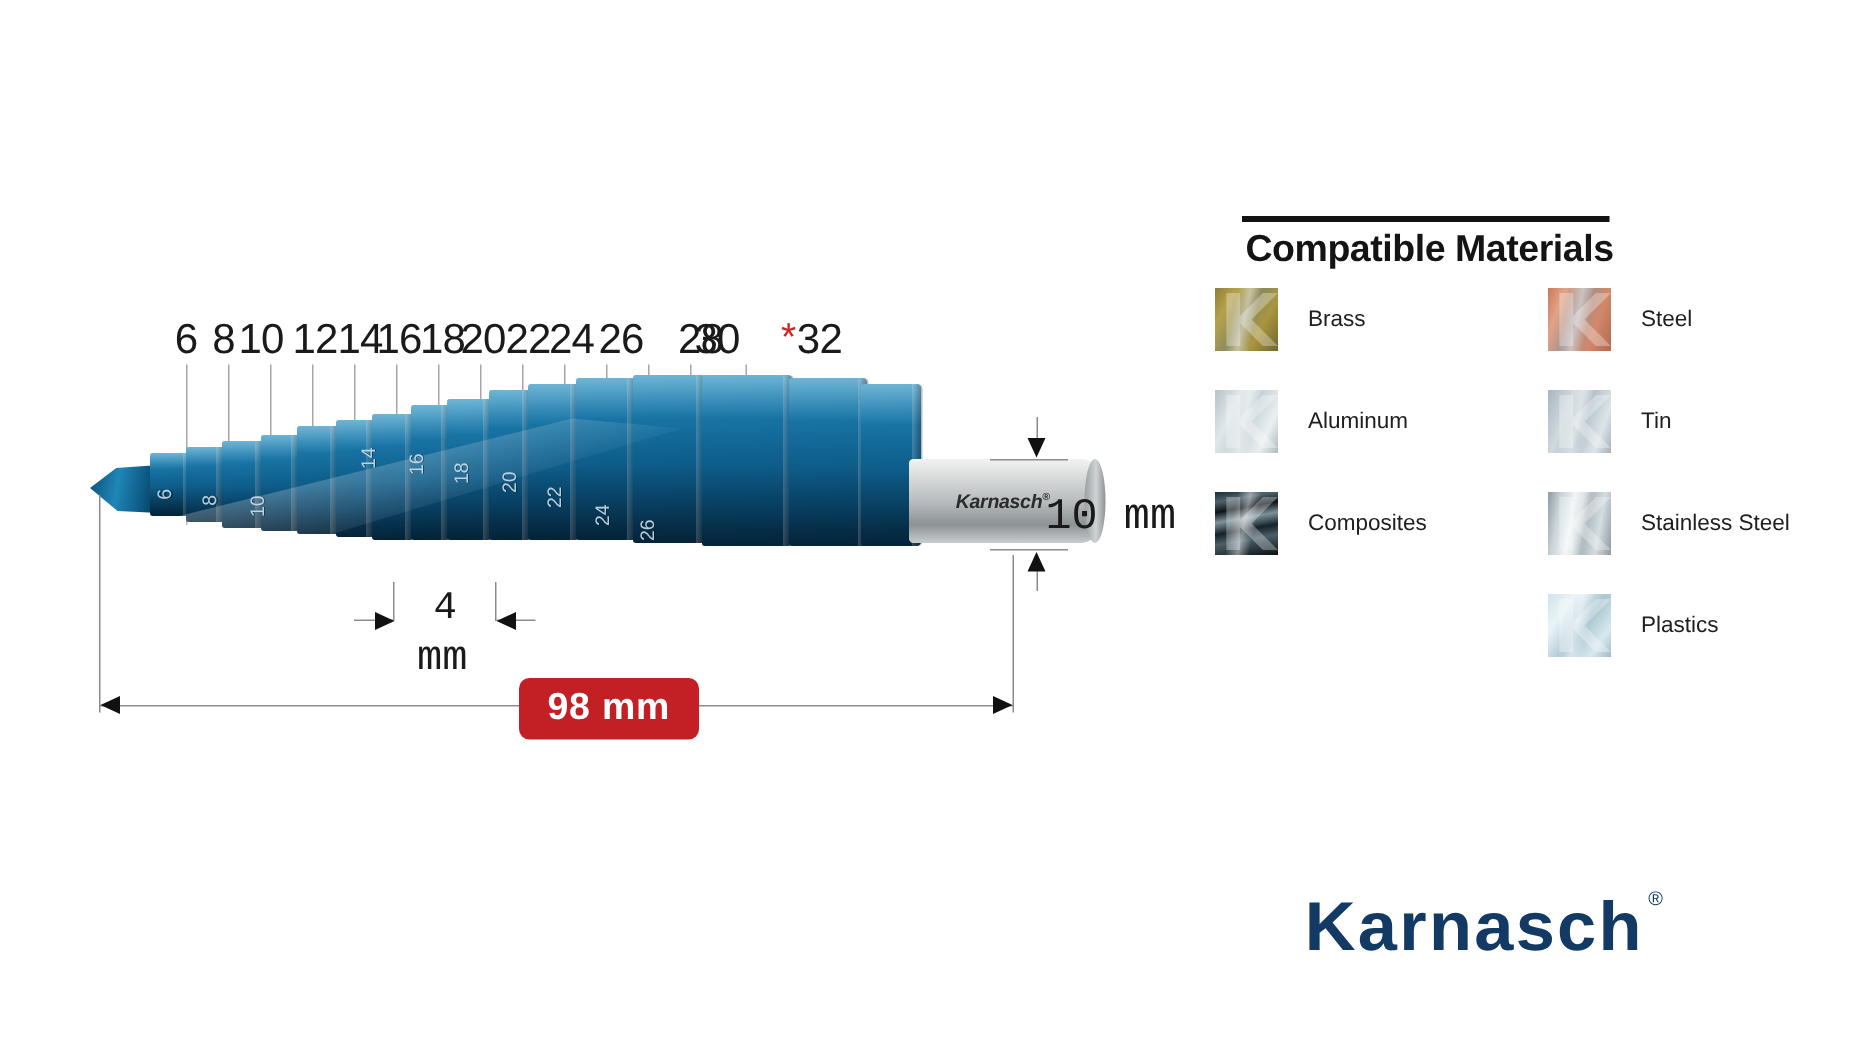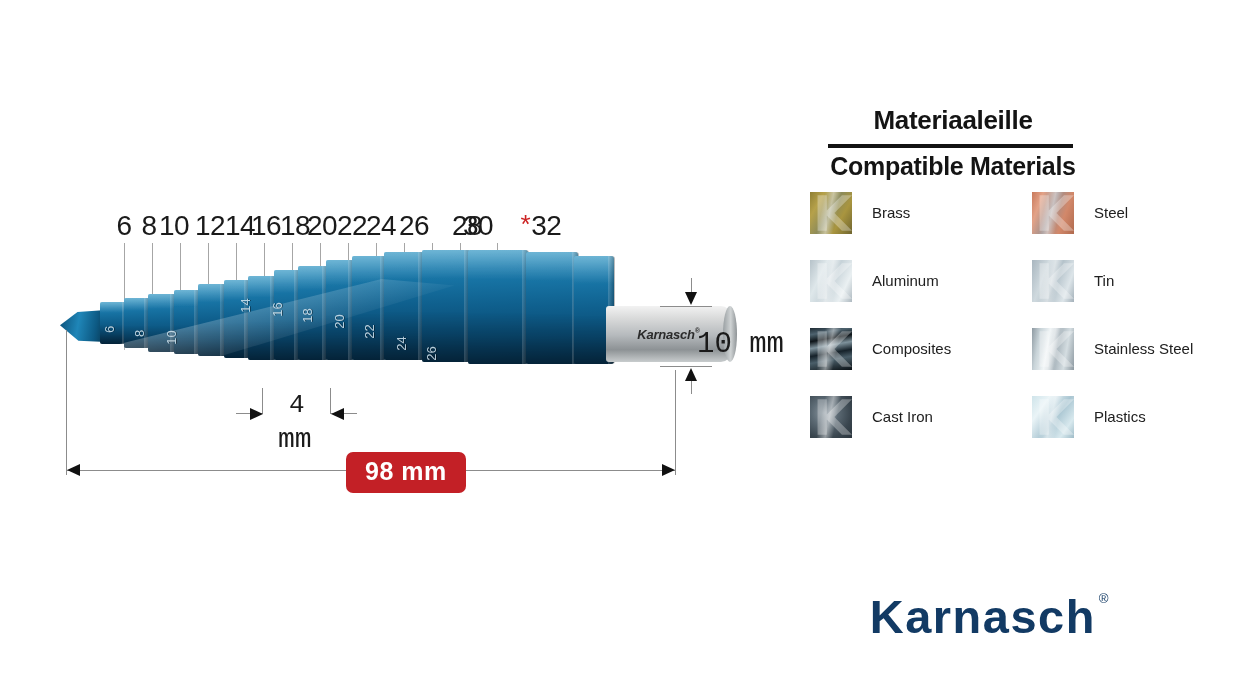--- a/index.html
+++ b/index.html
@@ -298,21 +298,20 @@
 
   <div class="dim-line" style="left:66px;top:330px;width:1px;height:145px;"></div>
   <div class="dim-line" style="left:675px;top:370px;width:1px;height:105px;"></div>
   <div class="dim-line" style="left:66px;top:470px;width:610px;height:1px;"></div>
   <div class="arrow-l" style="left:67px;top:464px;"></div>
   <div class="arrow-r" style="left:662px;top:464px;"></div>
   <div class="badge-98">98 mm</div>
 </div>
 
 <div id="materials-panel">
-  <div class="mat-title">Materiaaleille</div>
   <div class="mat-divider"></div>
   <div class="mat-subtitle">Compatible Materials</div>
 
   <div class="mat-grid">
     <div class="mat-col left" id="mat-col-0">
         <div class="mat-item">
           <div class="swatch" style="background: linear-gradient(120deg, rgb(143, 127, 51) 0%, rgb(182, 161, 74) 22%, rgb(139, 138, 90) 48%, rgb(169, 149, 63) 70%, rgb(111, 101, 48) 100%);">
             <div class="k"><svg viewBox="0 0 100 100" preserveAspectRatio="none" width="100%" height="100%">
                 <path d="M18 8 L40 8 L40 44 L76 8 L100 8 L58 50 L100 92 L76 92 L40 56 L40 92 L18 92 Z" fill="#ffffff"></path>
               </svg></div>
@@ -330,29 +329,20 @@
           <div class="mat-label">Aluminum</div>
         </div>
         <div class="mat-item">
           <div class="swatch" style="background: linear-gradient(170deg, rgb(29, 42, 51) 0%, rgb(78, 99, 111) 14%, rgb(14, 21, 25) 28%, rgb(126, 146, 156) 42%, rgb(22, 34, 42) 58%, rgb(74, 94, 105) 72%, rgb(11, 17, 21) 100%);">
             <div class="k"><svg viewBox="0 0 100 100" preserveAspectRatio="none" width="100%" height="100%">
                 <path d="M18 8 L40 8 L40 44 L76 8 L100 8 L58 50 L100 92 L76 92 L40 56 L40 92 L18 92 Z" fill="#ffffff"></path>
               </svg></div>
             <div class="sheen"></div>
           </div>
           <div class="mat-label">Composites</div>
-        </div>
-        <div class="mat-item">
-          <div class="swatch" style="background: radial-gradient(circle at 35% 40%, rgb(139, 151, 160) 0%, rgb(92, 106, 116) 35%, rgb(57, 69, 78) 70%, rgb(43, 53, 61) 100%);">
-            <div class="k"><svg viewBox="0 0 100 100" preserveAspectRatio="none" width="100%" height="100%">
-                <path d="M18 8 L40 8 L40 44 L76 8 L100 8 L58 50 L100 92 L76 92 L40 56 L40 92 L18 92 Z" fill="#ffffff"></path>
-              </svg></div>
-            <div class="sheen"></div>
-          </div>
-          <div class="mat-label">Cast Iron</div>
         </div>
       </div>
     <div class="mat-col right" id="mat-col-1">
         <div class="mat-item">
           <div class="swatch" style="background: linear-gradient(110deg, rgb(201, 122, 92) 0%, rgb(227, 162, 135) 20%, rgb(157, 143, 142) 45%, rgb(210, 136, 106) 72%, rgb(176, 106, 78) 100%);">
             <div class="k"><svg viewBox="0 0 100 100" preserveAspectRatio="none" width="100%" height="100%">
                 <path d="M18 8 L40 8 L40 44 L76 8 L100 8 L58 50 L100 92 L76 92 L40 56 L40 92 L18 92 Z" fill="#ffffff"></path>
               </svg></div>
             <div class="sheen"></div>
           </div>

